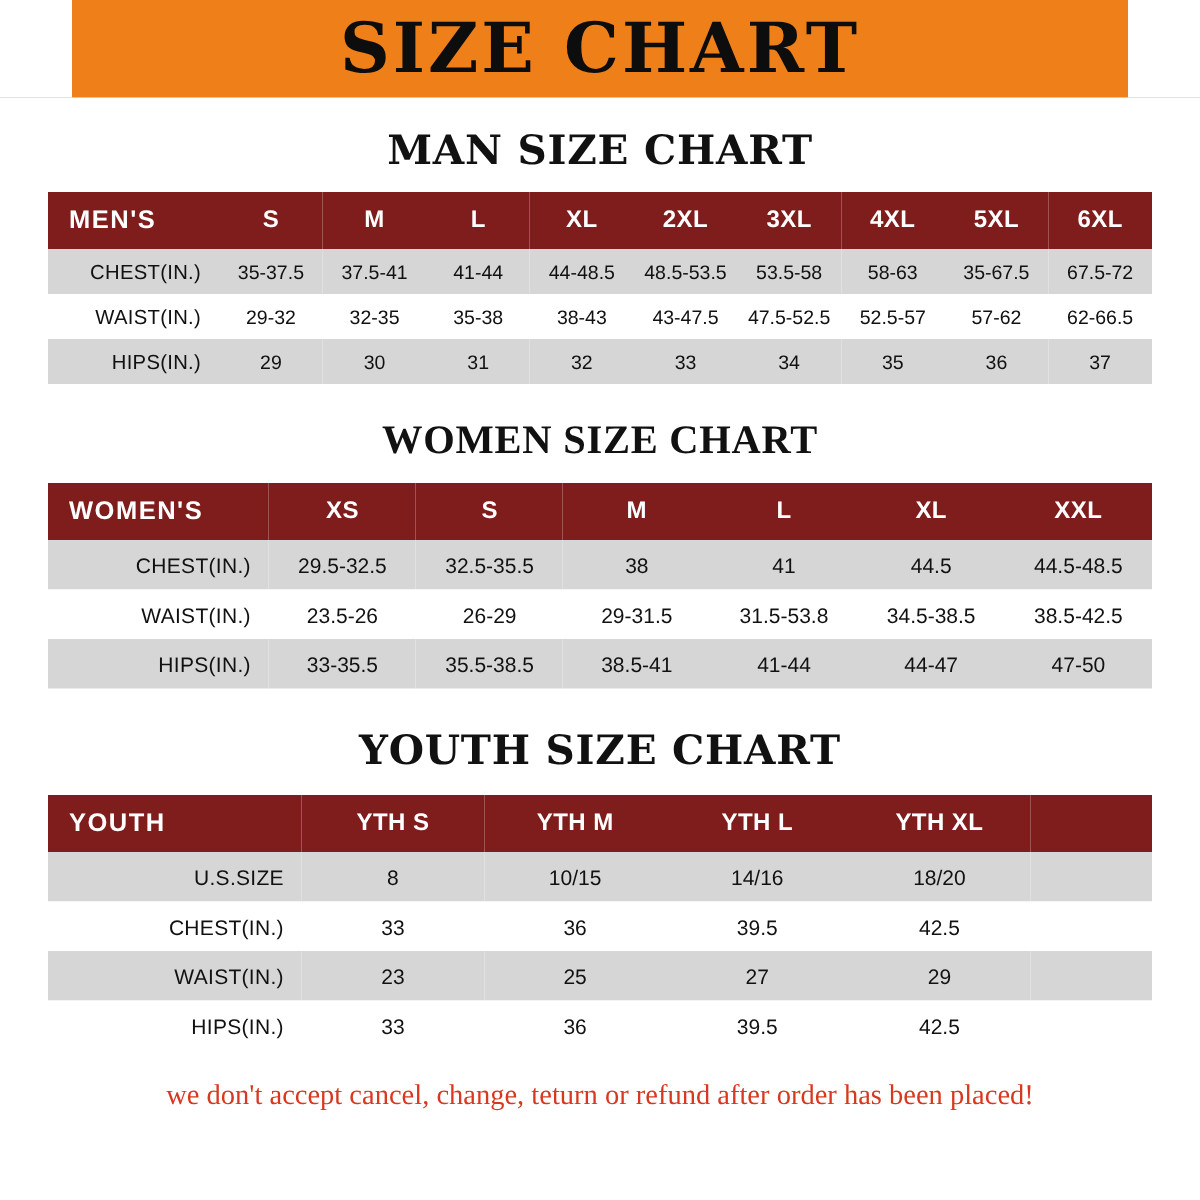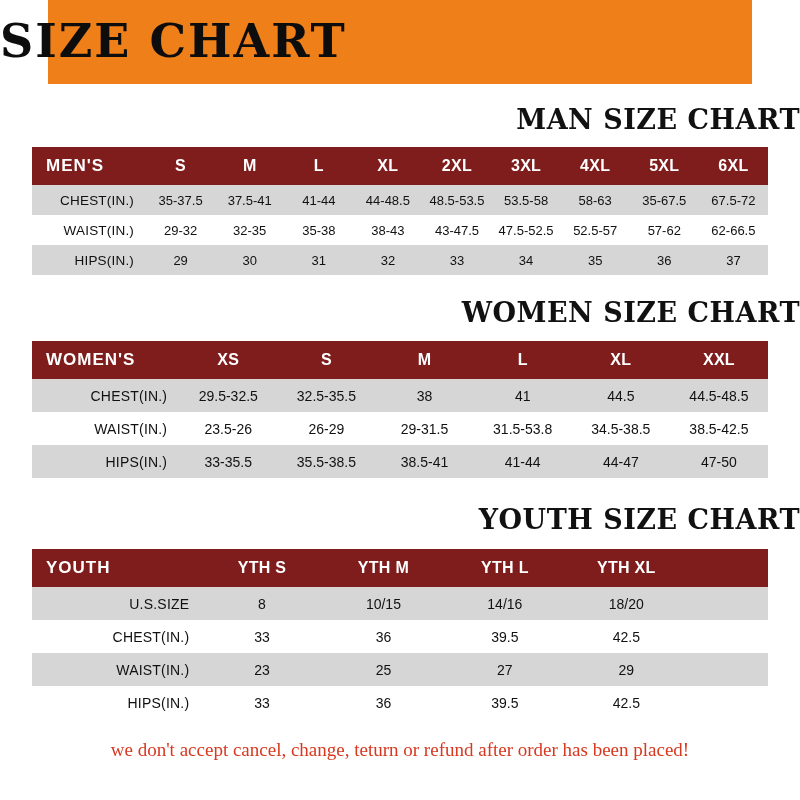--- a/index.html
+++ b/index.html
@@ -16,25 +16,25 @@
   .page {
     position: relative;
     width: 800px;
     height: 800px;
     background: #fff;
     box-sizing: border-box;
   }
   
   .banner {
     position: relative;
-    height: 84px;
+    height: 65px;
     background: #ef7f19;
     display: flex;
     align-items: center;
-    justify-content: flex-start;
+    justify-content: center;
   }
   .banner::before,
   .banner::after {
     content: "";
     position: absolute;
     top: 0;
     bottom: 0;
     width: 48px;
     background: #ffffff;
   }
@@ -47,29 +47,29 @@
     font-weight: bold;
     font-size: 46px;
     letter-spacing: 2px;
     color: #0d0d0d;
     line-height: 1;
     margin-top: -2px;
   }
 
   
   .section-title {
-    text-align: right;
+    text-align: center;
     font-family: "DejaVu Serif", serif;
     font-weight: bold;
     font-size: 27px;
     letter-spacing: 0.5px;
     color: #111;
   }
   .t-man   { margin-top: 20px; margin-bottom: 12px; }
-  .t-women { margin-top: 22px; margin-bottom: 13px; }
+  .t-women { margin-top: 22px; margin-bottom: 13px; font-family: Liberation Serif, serif; }
   .t-youth { margin-top: 26px; margin-bottom: 14px; }
 
   
   .tbl-wrap {
     padding: 0 32px;
   }
   table.size {
     width: 100%;
     border-collapse: collapse;
     table-layout: fixed;

